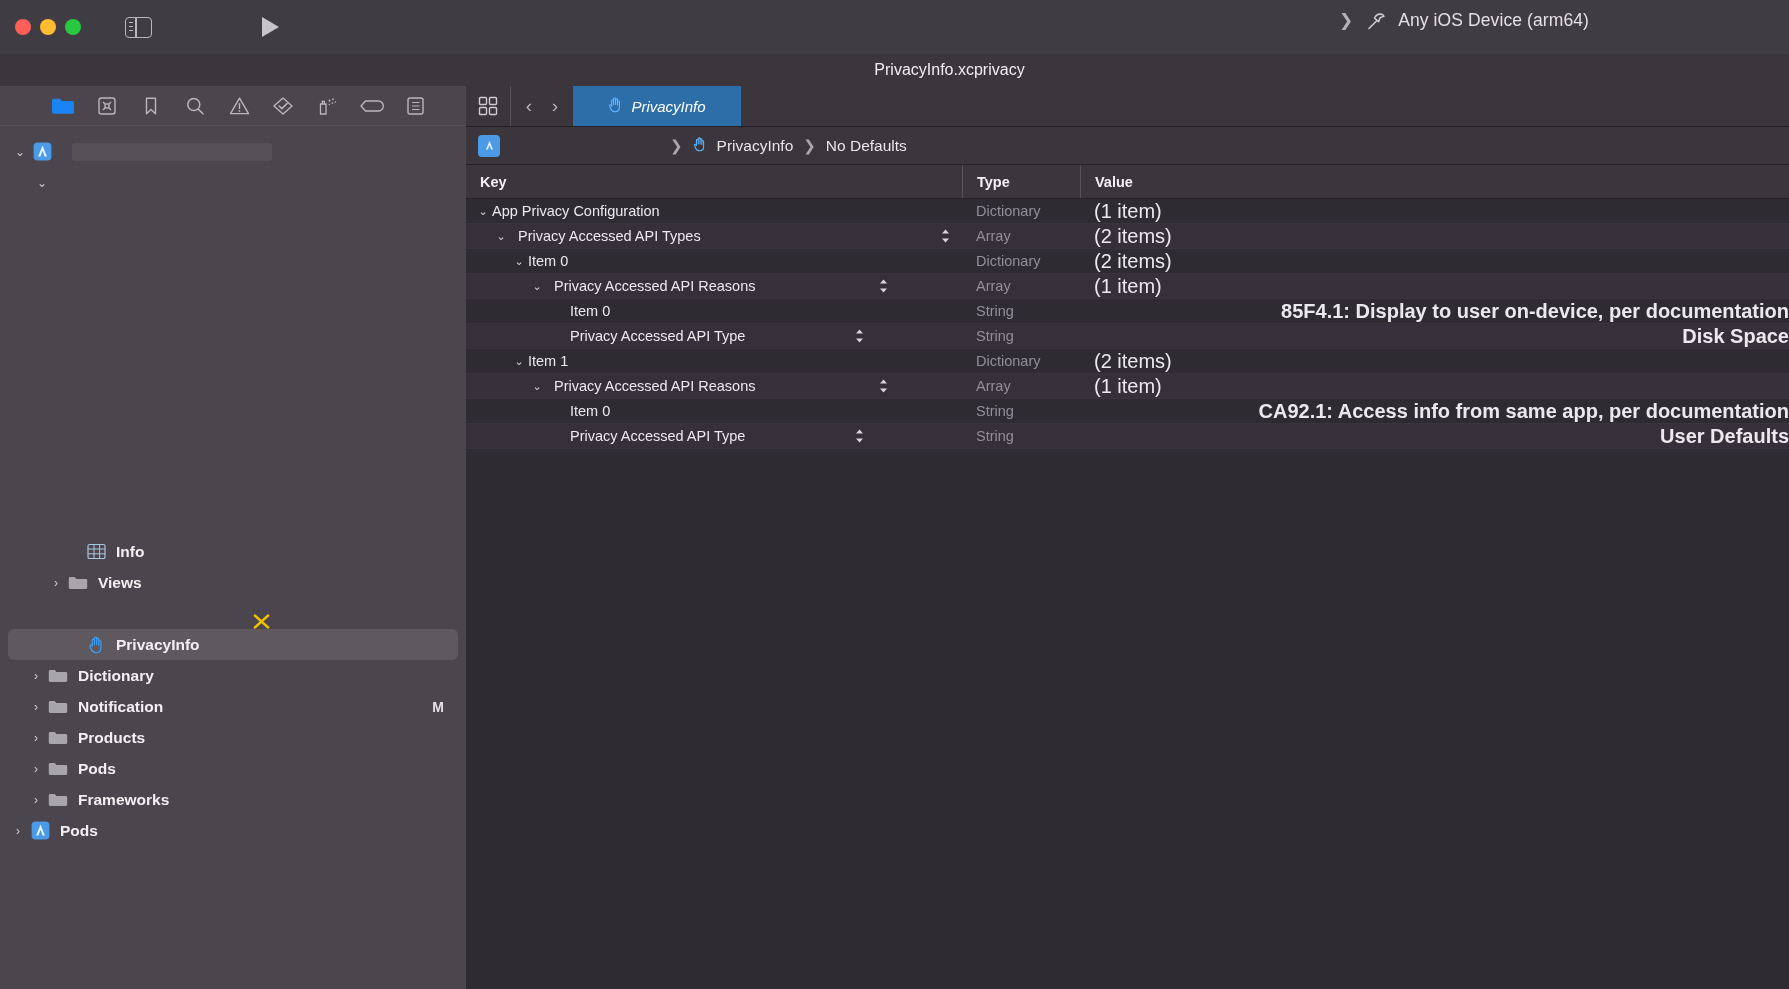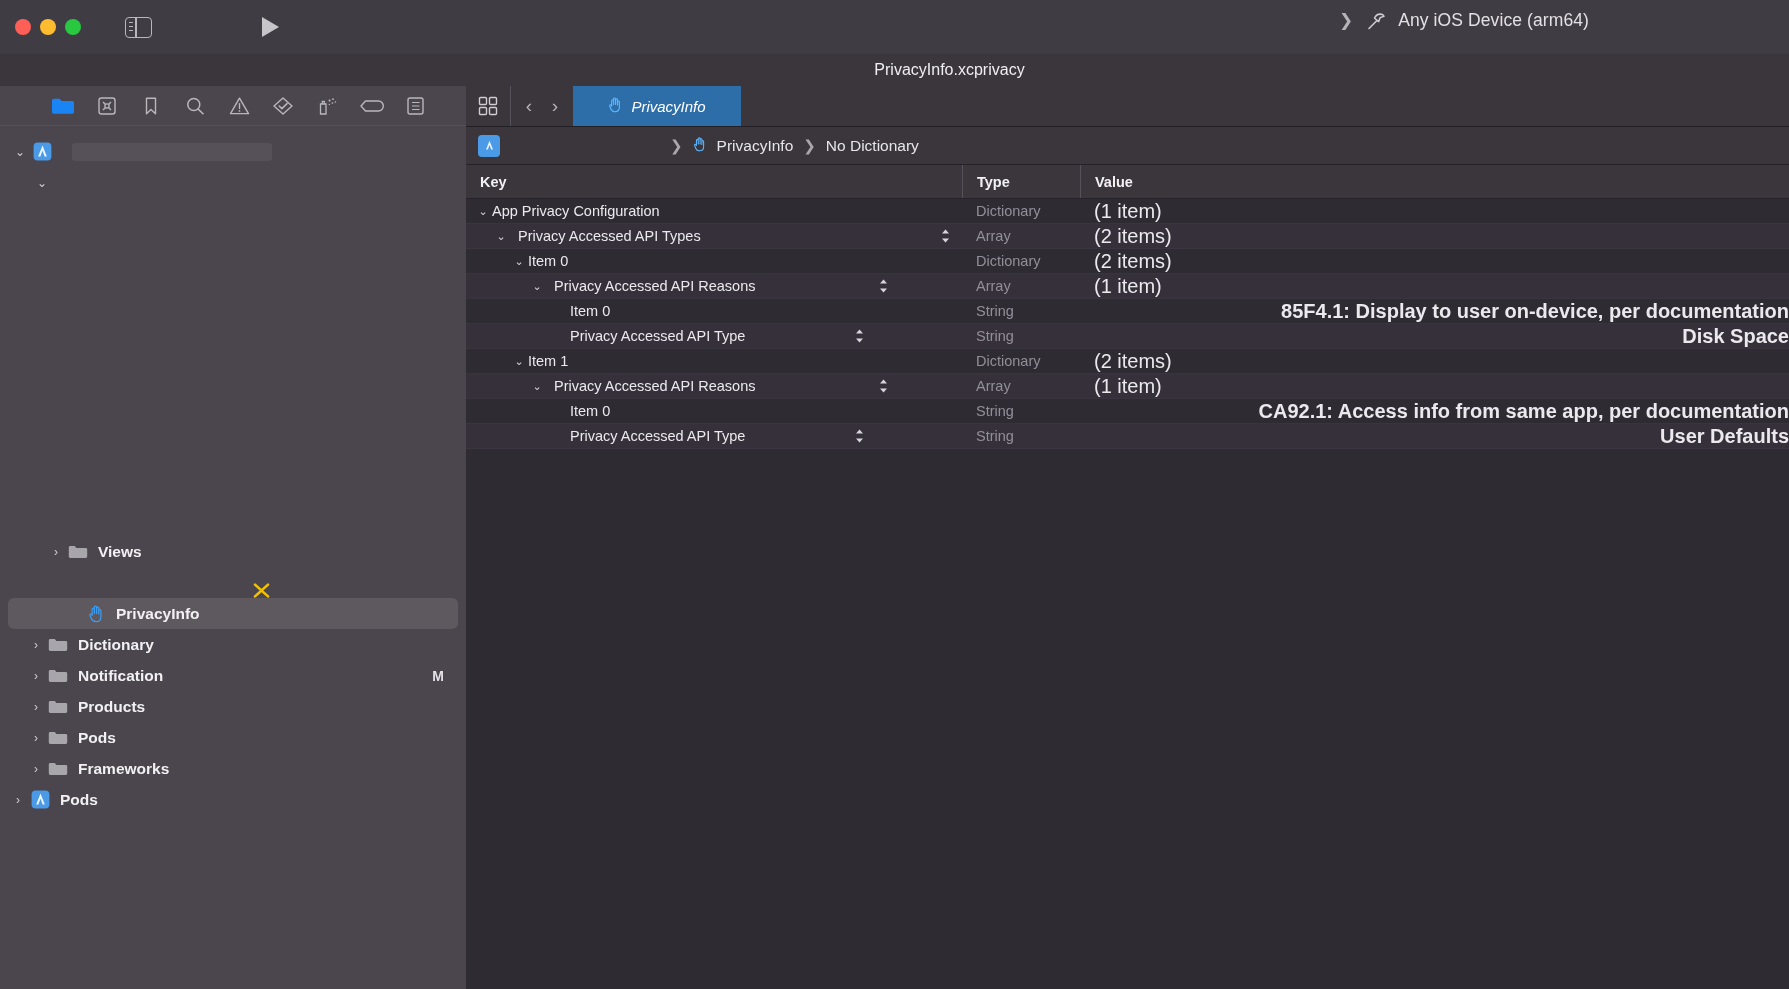--- a/index.html
+++ b/index.html
@@ -262,20 +262,30 @@
       </span>
       <span class="blank"></span>
     </div>
 
     <div id="proj-row2">
       <span class="disc">⌄</span>
     </div>
 
     <div style="margin-top:338px;">
 
+      <div class="trow" style="padding-left:66px;">
+        <span class="disc empty">›</span>
+        <span class="ficon">
+          <svg width="19" height="17" viewBox="0 0 19 17">
+            <rect x="1" y="1.5" width="17" height="14" rx="1.6" stroke="#a9c6e0" stroke-width="1.2" fill="none"></rect>
+            <path d="M1 6 H18 M1 10.8 H18 M7 1.5 V15.5 M12.6 1.5 V15.5" stroke="#a9c6e0" stroke-width="1"></path>
+          </svg>
+        </span>
+        <span class="tlabel">Info</span>
+      </div>
 
       <div class="trow" style="padding-left:48px;">
         <span class="disc">›</span>
         <span class="ficon">
           <svg width="20" height="16" viewBox="0 0 20 16">
             <path d="M0.8 3.4 A1.4 1.4 0 0 1 2.2 2 H6.8 L8.4 3.9 H17.8 A1.4 1.4 0 0 1 19.2 5.3 V12.6 A1.4 1.4 0 0 1 17.8 14 H2.2 A1.4 1.4 0 0 1 0.8 12.6 Z" fill="#a8a5ab"></path>
           </svg>
         </span>
         <span class="tlabel">Views</span>
       </div>
@@ -398,21 +408,21 @@
     </span>
     <span id="bc-spacer"></span>
     <span class="bc-sep">❯</span>
     <span>
       <svg width="14" height="16" viewBox="0 0 17 19">
         <path d="M4.2 11.4 V5.2 a1.1 1.1 0 0 1 2.2 0 V9.4 V3.2 a1.1 1.1 0 0 1 2.2 0 V9.4 V4.2 a1.1 1.1 0 0 1 2.2 0 V10 V6.6 a1.05 1.05 0 0 1 2.1 0 V12.4 c0 3.3 -2 5.3 -4.8 5.3 c-2.6 0 -4.1 -1.4 -4.8 -3.1 L2 11.4 a1.05 1.05 0 0 1 1.6 -1.3 Z" stroke="#5bb6ff" stroke-width="1.3" fill="none" stroke-linejoin="round"></path>
       </svg>
     </span>
     <span class="bc-text">PrivacyInfo</span>
     <span class="bc-sep">❯</span>
-    <span class="bc-text">No Dictionary</span>
+    <span class="bc-text">No Defaults</span>
   </div>
 
   <div id="plist-header">
     <span class="hcell col-key">Key</span>
     <span class="hcell col-type sep">Type</span>
     <span class="hcell col-value sep">Value</span>
   </div>
 
   <div id="plist-body">
 

